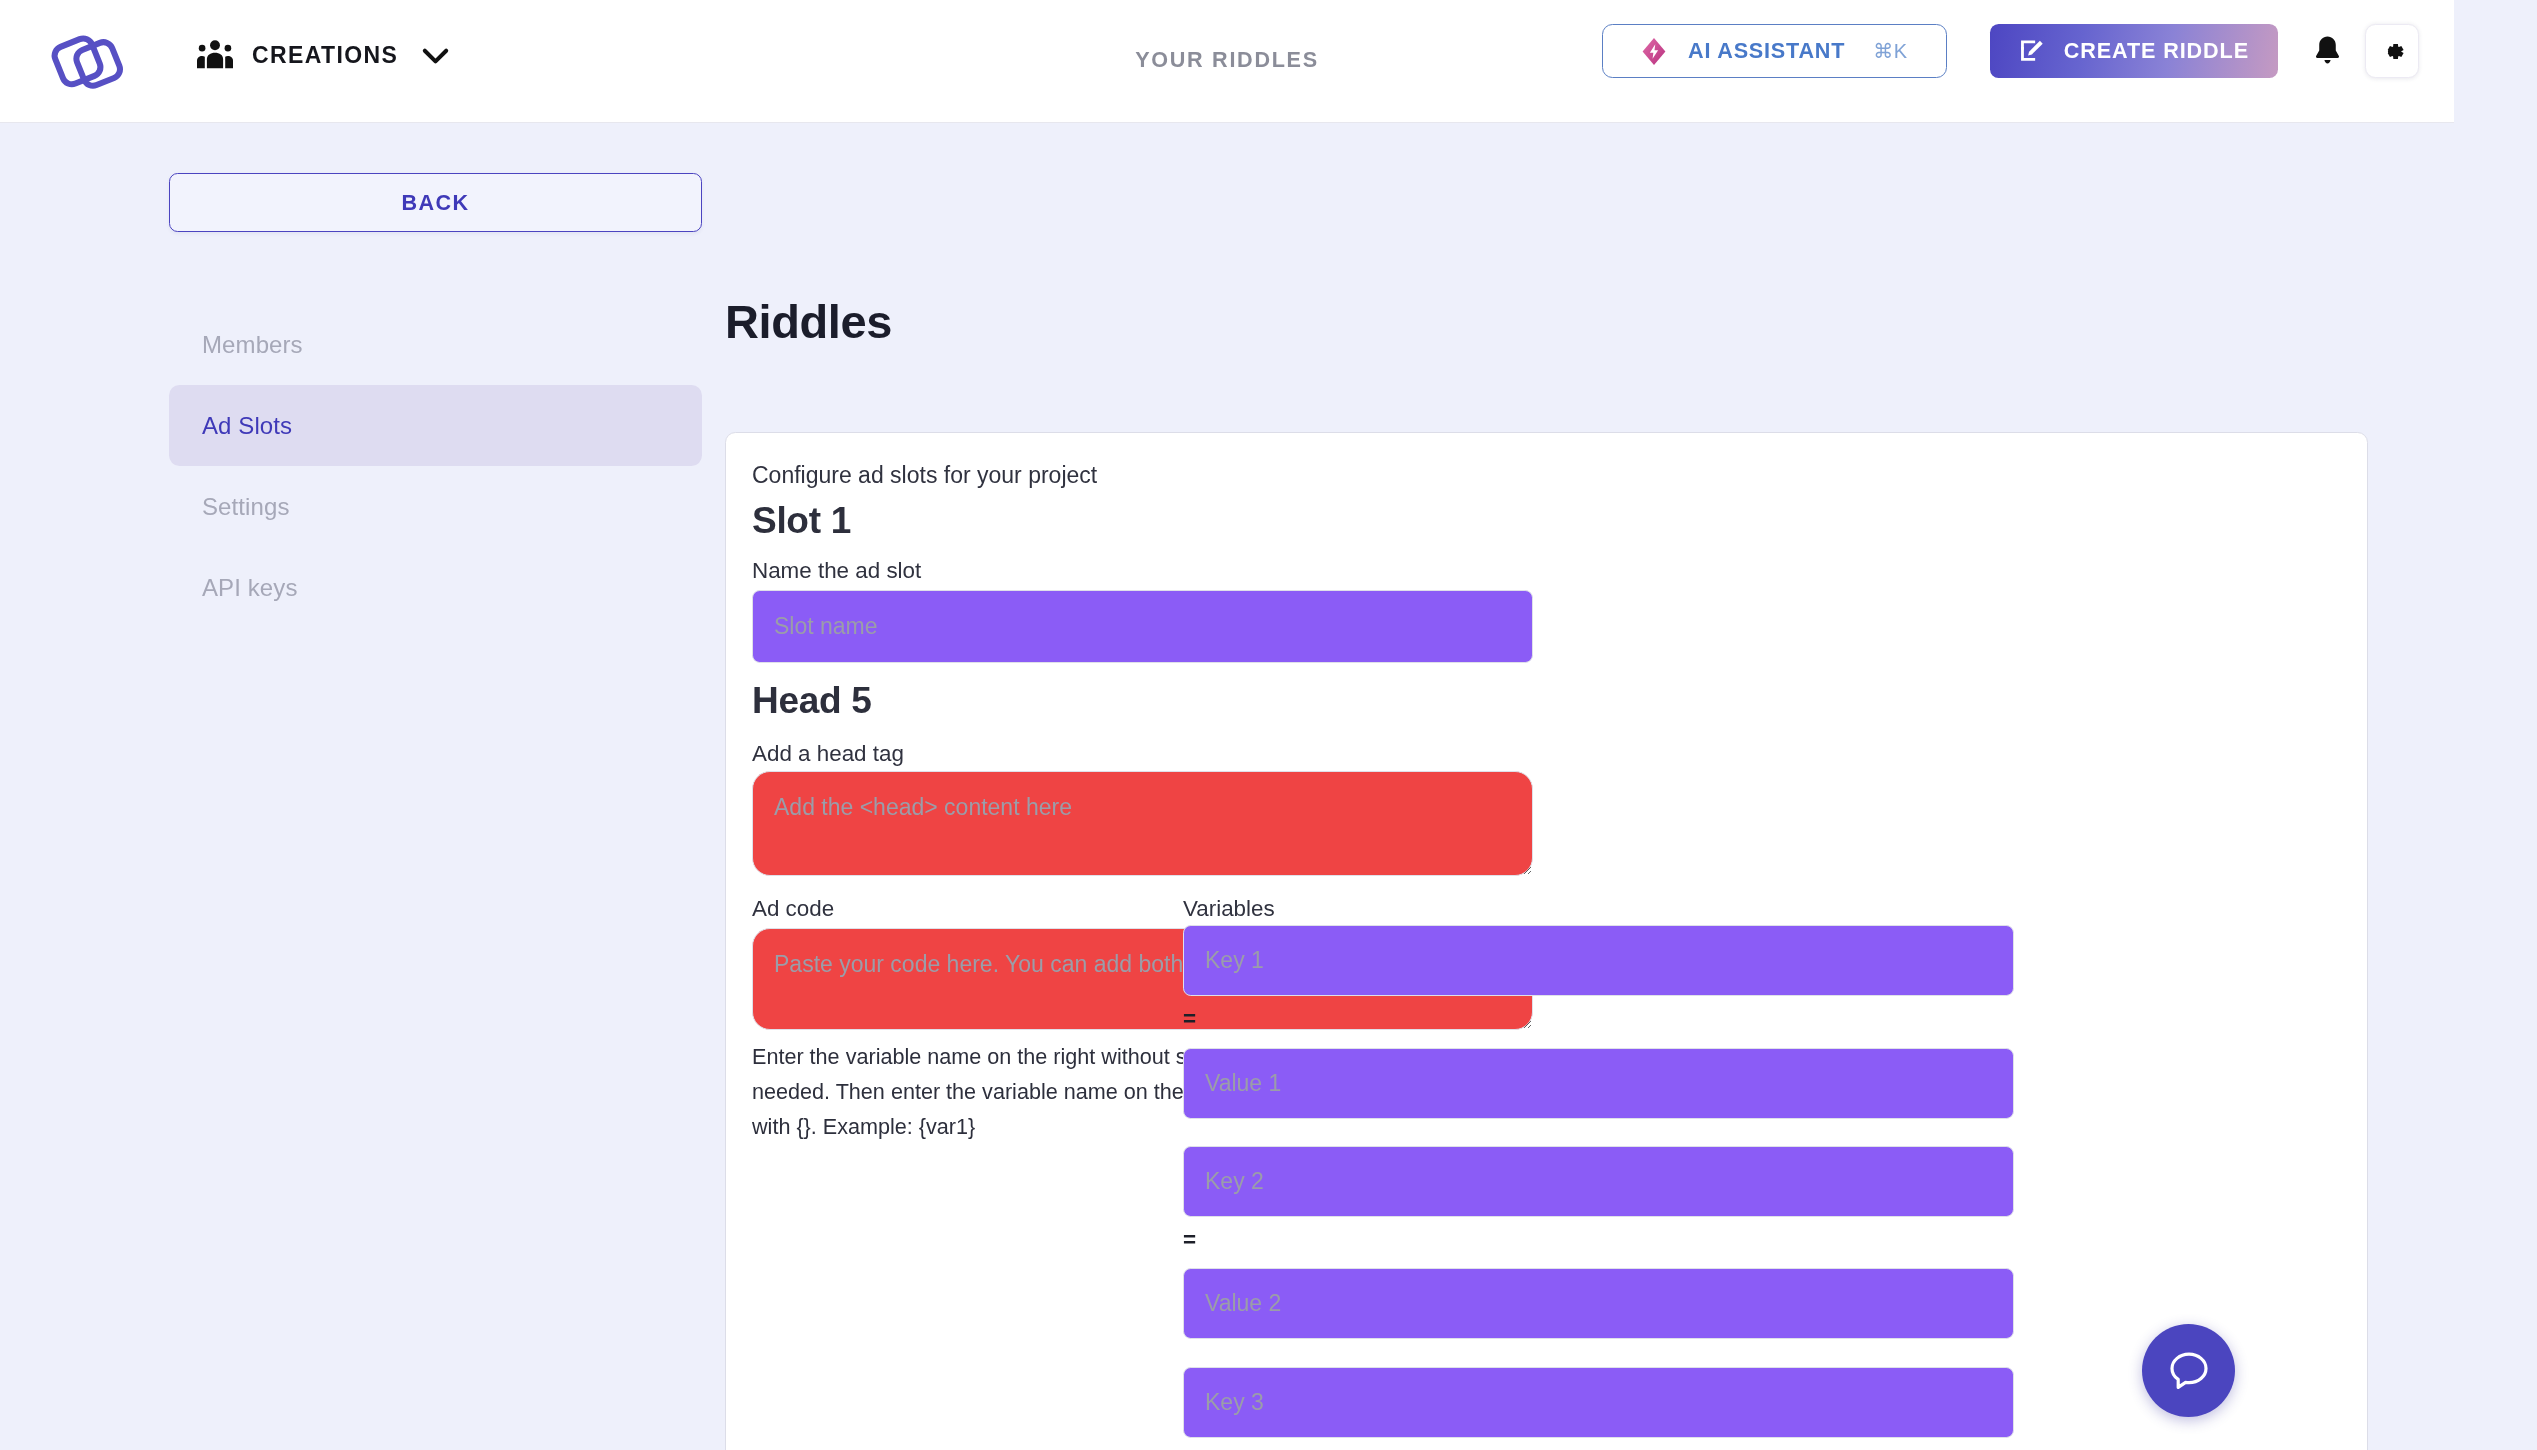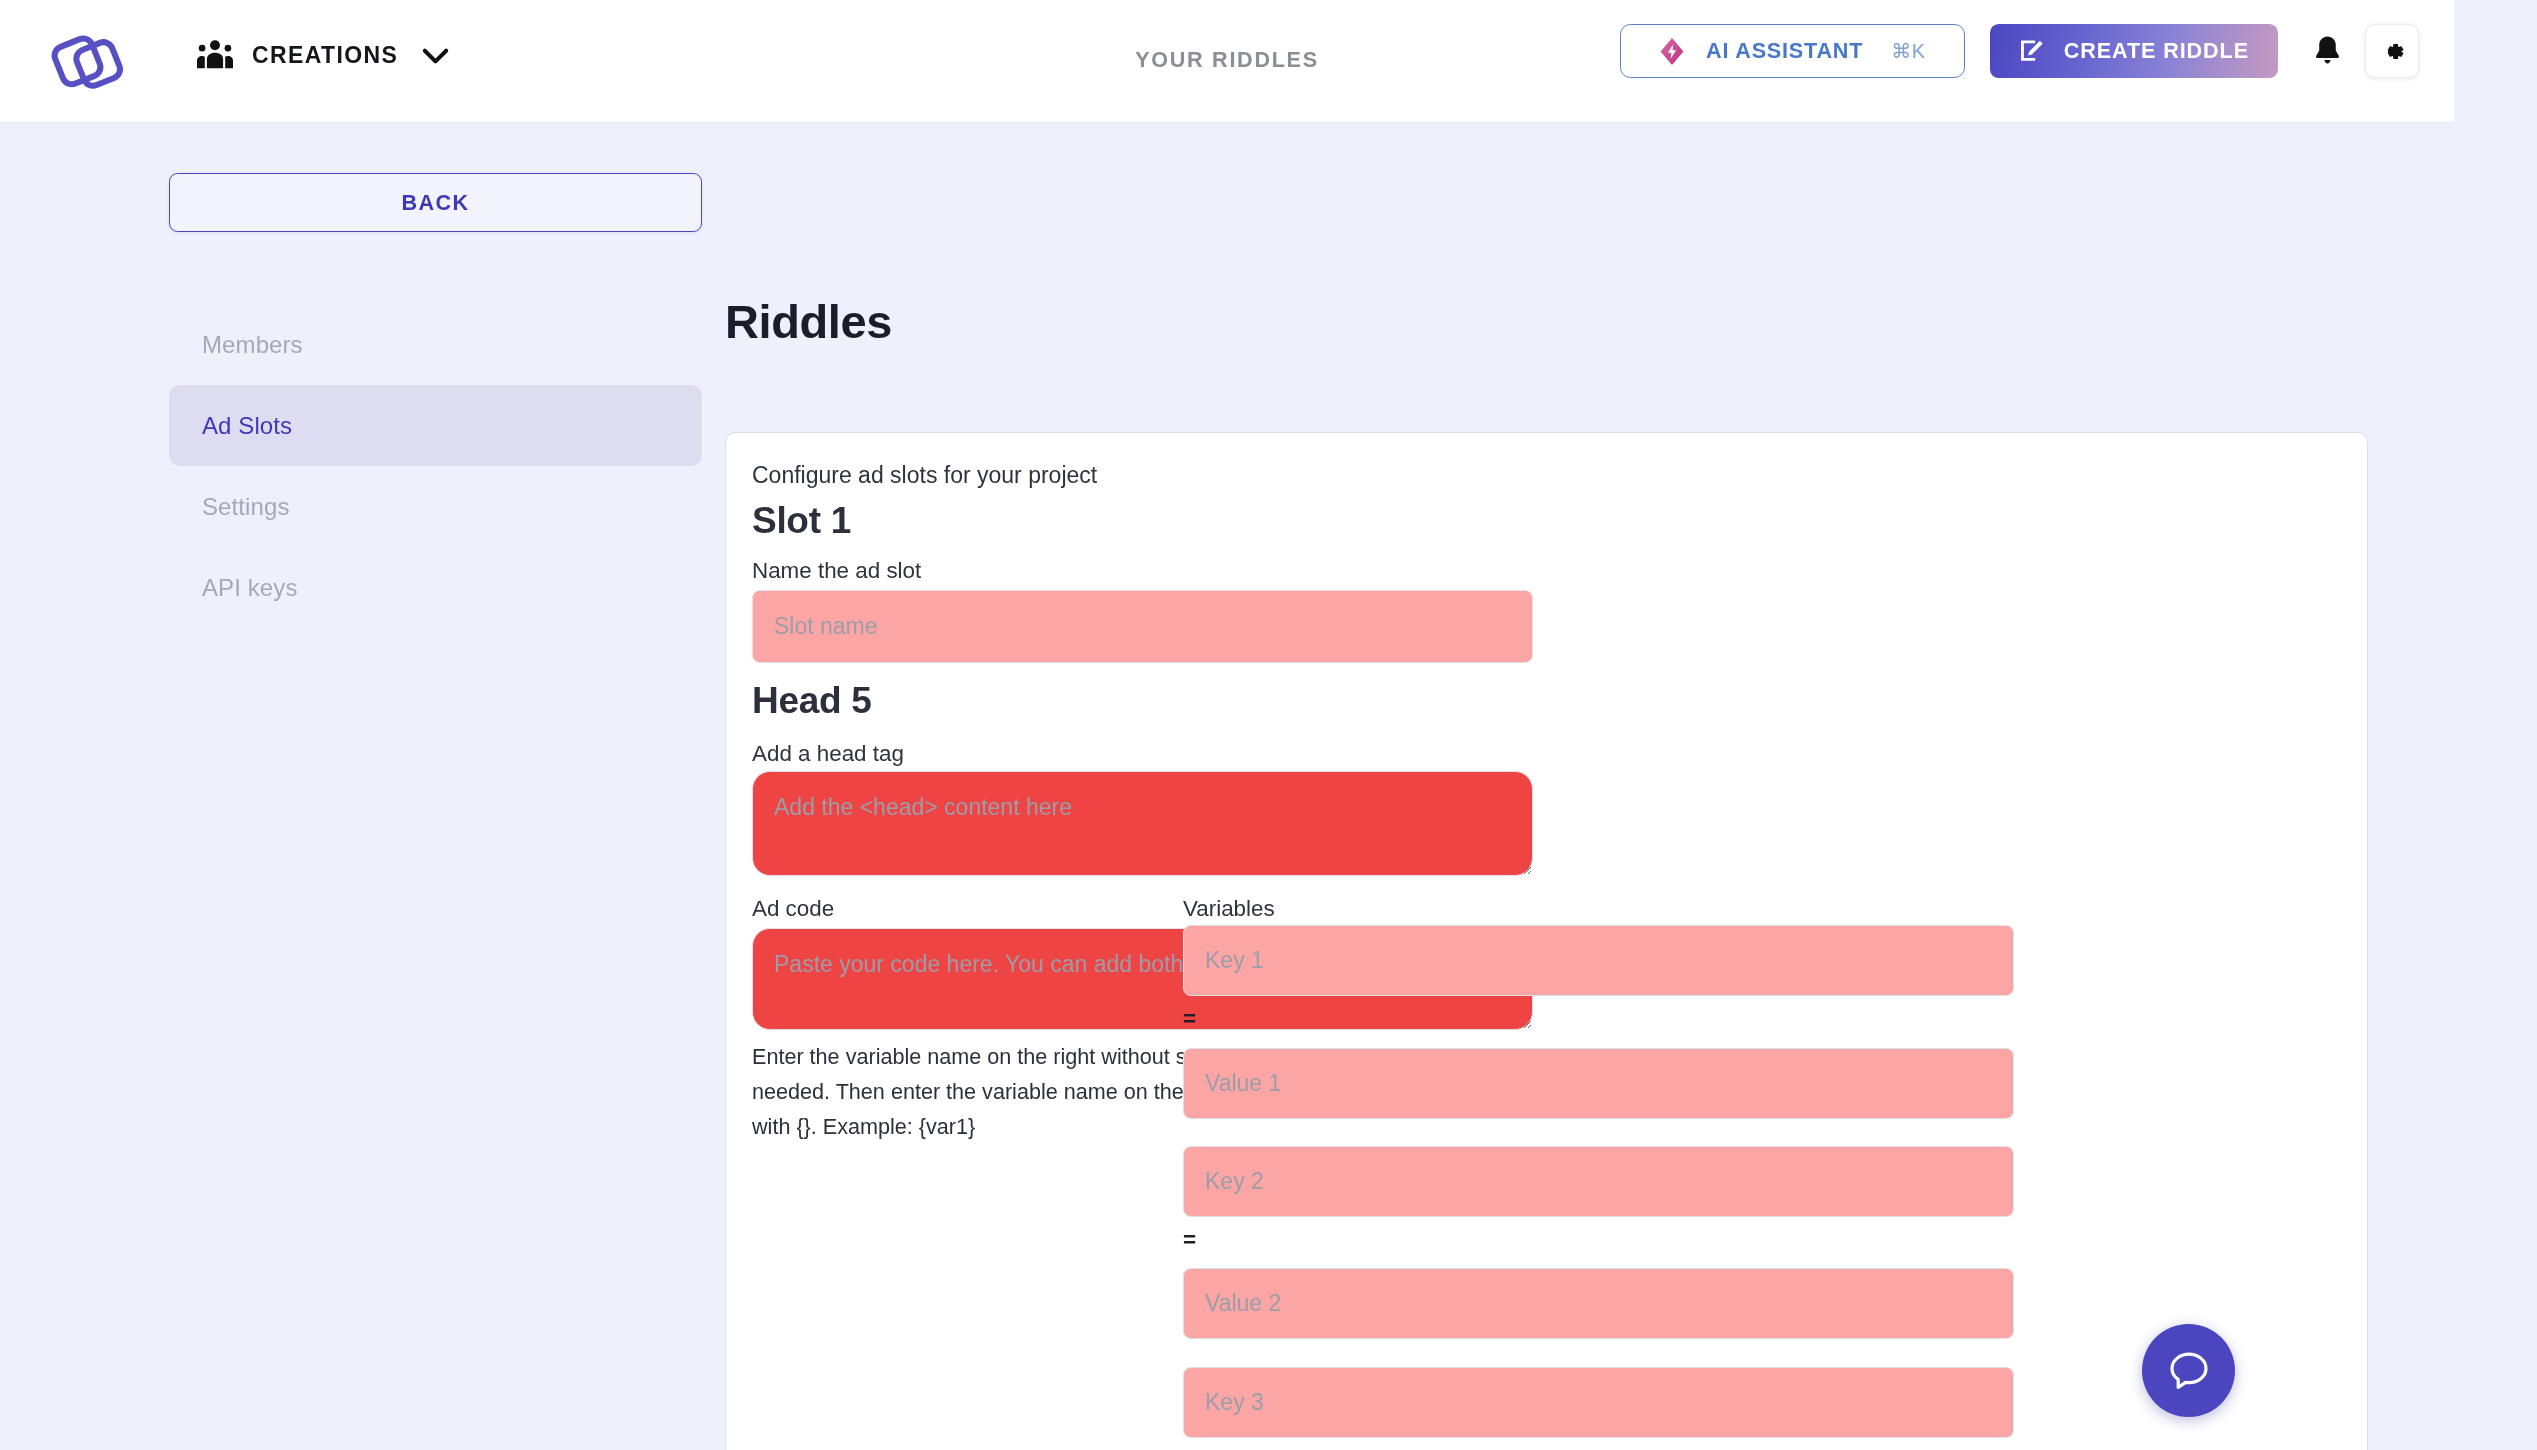--- a/index.html
+++ b/index.html
@@ -47,21 +47,21 @@
     display: flex; align-items: center; gap: 0px;
   }
   .ai-btn {
     height: 54px; min-width: 345px;
     border: 1.7px solid #5b7fc4;
     border-radius: 10.4px;
     background: #ffffff;
     display: flex; align-items: center; justify-content: center;
     gap: 21px; padding: 16px 26px;
     cursor: pointer;
-    margin-right: 25px;
+    margin-right: 43px;
   }
   .ai-diamond { width: 26px; height: 29px; display:block; }
   .ai-label {
     font-size: 21.6px; font-weight: 700; letter-spacing: 0.8px;
     color: #4879c9;
   }
   .ai-kbd {
     font-size: 20px; font-weight: 500; color: #7fa2d6; letter-spacing: 0.4px;
     margin-left: 7px;
   }
@@ -150,21 +150,21 @@
   .lbl-head   { position: absolute; left: 26px; top: 308px; }
   .lbl-adcode { position: absolute; left: 26px; top: 463px; }
   .lbl-vars   { position: absolute; left: 457px; top: 463px; }
 
   .head-head {
     position: absolute; left: 26px; top: 247px;
     font-size: 37px; font-weight: 700; color: #2d2f3c; letter-spacing: -0.3px;
   }
 
   .inp {
-    background: #fca5a5;
+    background: #8b5cf6;
     border: 0.9px solid #dfe0e9;
     border-radius: 7.8px;
     font-family: "Liberation Sans", sans-serif;
     font-size: 23px;
     color: #24262f;
     padding: 0 21px;
     outline: none;
   }
   .inp::placeholder { color: #9b9da9; }
   .ta {

